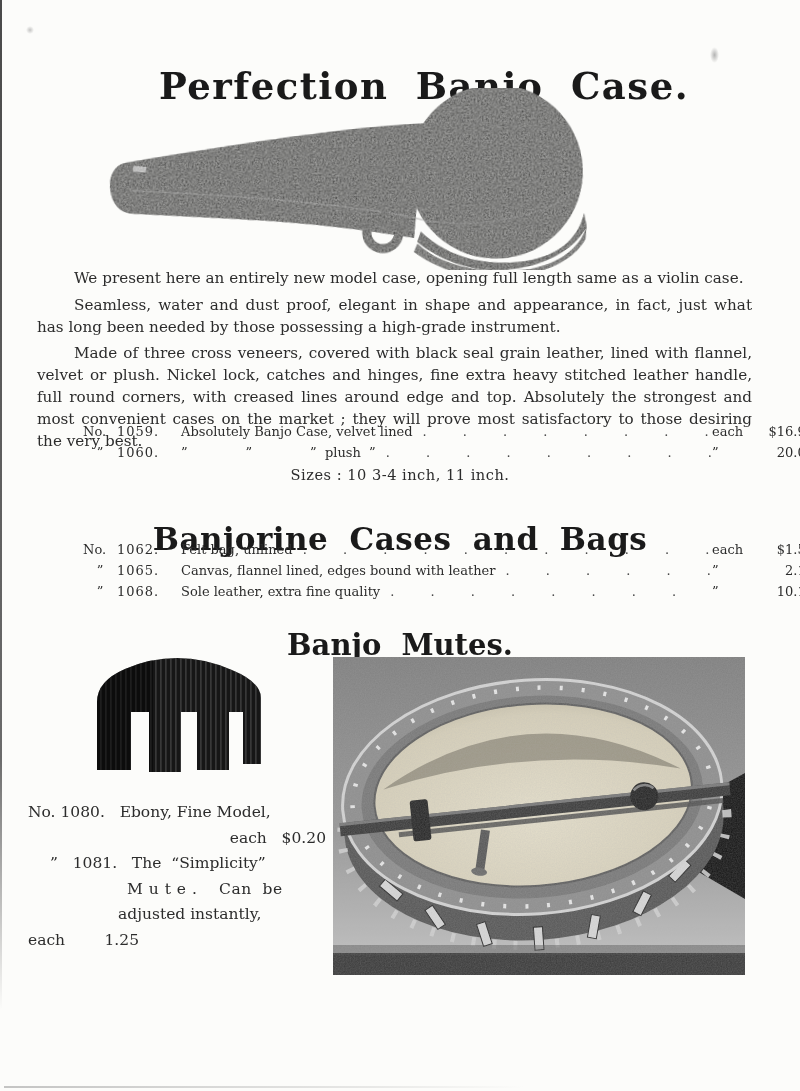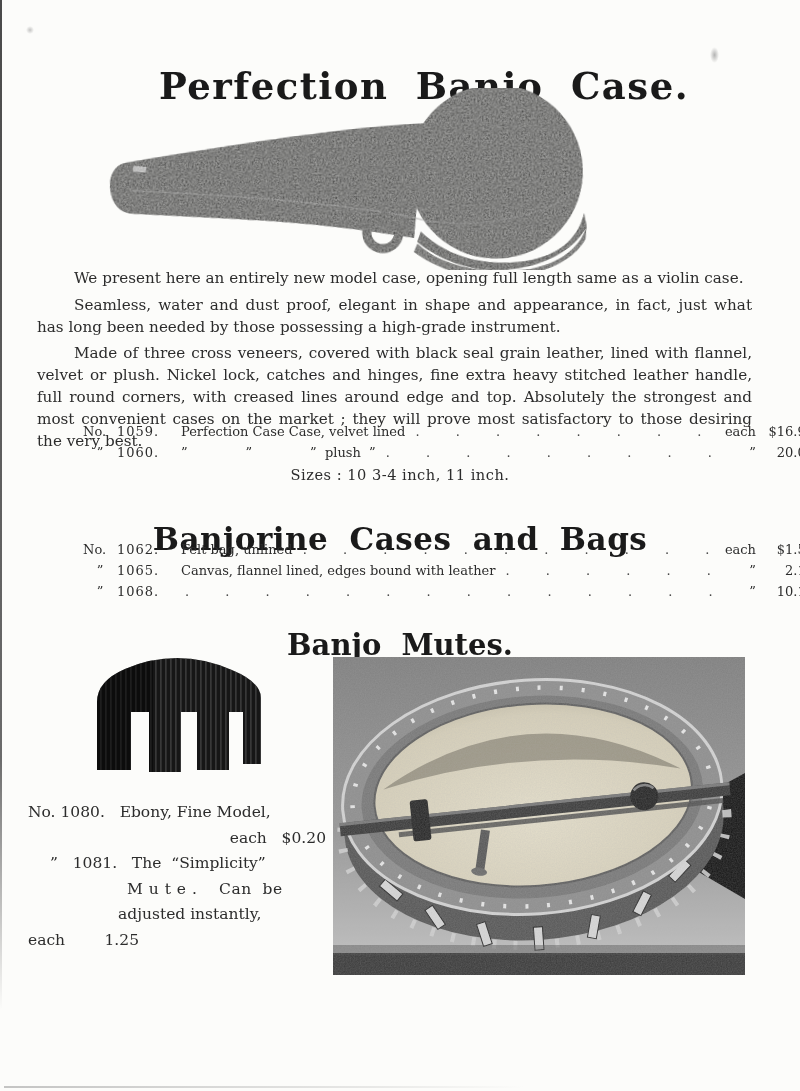--- a/index.html
+++ b/index.html
@@ -31,21 +31,21 @@
   .list-table{position:absolute;left:37px;width:731px;font-size:13px;color:#2c2c2c;margin-left:46px;}
   .ptable{top:424px;}
   .btable{top:542px;}
   .t-row{display:flex;align-items:baseline;height:21px;white-space:pre;}
   .t-no{width:34px;text-align:left;}
   .t-no.ditto{text-align:center;}
   .t-num{width:58px;letter-spacing:1px;}
   .t-desc{padding-left:6px;}
   .t-lead{flex:1;overflow:hidden;white-space:nowrap;word-spacing:30px;
     padding:0 10px;color:#474747;letter-spacing:1px;}
-  .t-unit{width:44px;text-align:right;}
+  .t-unit{width:44px;text-align:left;}
   .t-price{width:58px;text-align:right;}
 
   .sizes{position:absolute;top:466px;left:0;width:100%;text-align:center;
     font-size:14.6px;letter-spacing:.5px;color:#2c2c2c;}
 
   .h2{position:absolute;top:495px;left:0;width:100%;text-align:center;
     font-size:31px;font-weight:bold;letter-spacing:.5px;word-spacing:10px;color:#1a1a1a;}
   .h3{position:absolute;top:604px;left:0;width:100%;text-align:center;
     font-size:29px;font-weight:bold;word-spacing:10px;color:#1a1a1a;}
 
@@ -114,21 +114,21 @@
   <div class="intro">
     <p>We present here an entirely new model case, opening full length same as a violin case.</p>
     <p>Seamless, water and dust proof, elegant in shape and appearance, in fact, just what has long been needed by those possessing a high-grade instrument.</p>
     <p>Made of three cross veneers, covered with black seal grain leather, lined with flannel, velvet or plush.  Nickel lock, catches and hinges, fine extra heavy stitched leather handle, full round corners, with creased lines around edge and top.  Absolutely the strongest and most convenient cases on the market ; they will prove most satisfactory to those desiring the very best.</p>
   </div>
 
   <div class="list-table ptable">
     <div class="t-row">
       <span class="t-no">No.</span>
       <span class="t-num">1059.</span>
-      <span class="t-desc">Perfection Case Case, velvet lined</span>
+      <span class="t-desc">Absolutely Banjo Case, velvet lined</span>
       <span class="t-lead">. . . . . . . . . . . . . .</span>
       <span class="t-unit">each</span>
       <span class="t-price">$16.90</span>
     </div>
     <div class="t-row">
       <span class="t-no ditto">”</span>
       <span class="t-num">1060.</span>
       <span class="t-desc">”              ”              ”  plush  ”</span>
       <span class="t-lead">. . . . . . . . . . . . . .</span>
       <span class="t-unit">”</span>
@@ -153,20 +153,21 @@
       <span class="t-no ditto">”</span>
       <span class="t-num">1065.</span>
       <span class="t-desc">Canvas, flannel lined, edges bound with leather</span>
       <span class="t-lead">. . . . . . . . . . . . . .</span>
       <span class="t-unit">”</span>
       <span class="t-price">2.10</span>
     </div>
     <div class="t-row">
       <span class="t-no ditto">”</span>
       <span class="t-num">1068.</span>
+      <span class="t-desc">Sole leather, extra fine quality</span>
       <span class="t-lead">. . . . . . . . . . . . . . . .</span>
       <span class="t-unit">”</span>
       <span class="t-price">10.17</span>
     </div>
   </div>
 
   <h2 class="h3">Banjo Mutes.</h2>
 
   <div class="mute-fig">
     <svg viewBox="0 0 186 146">

